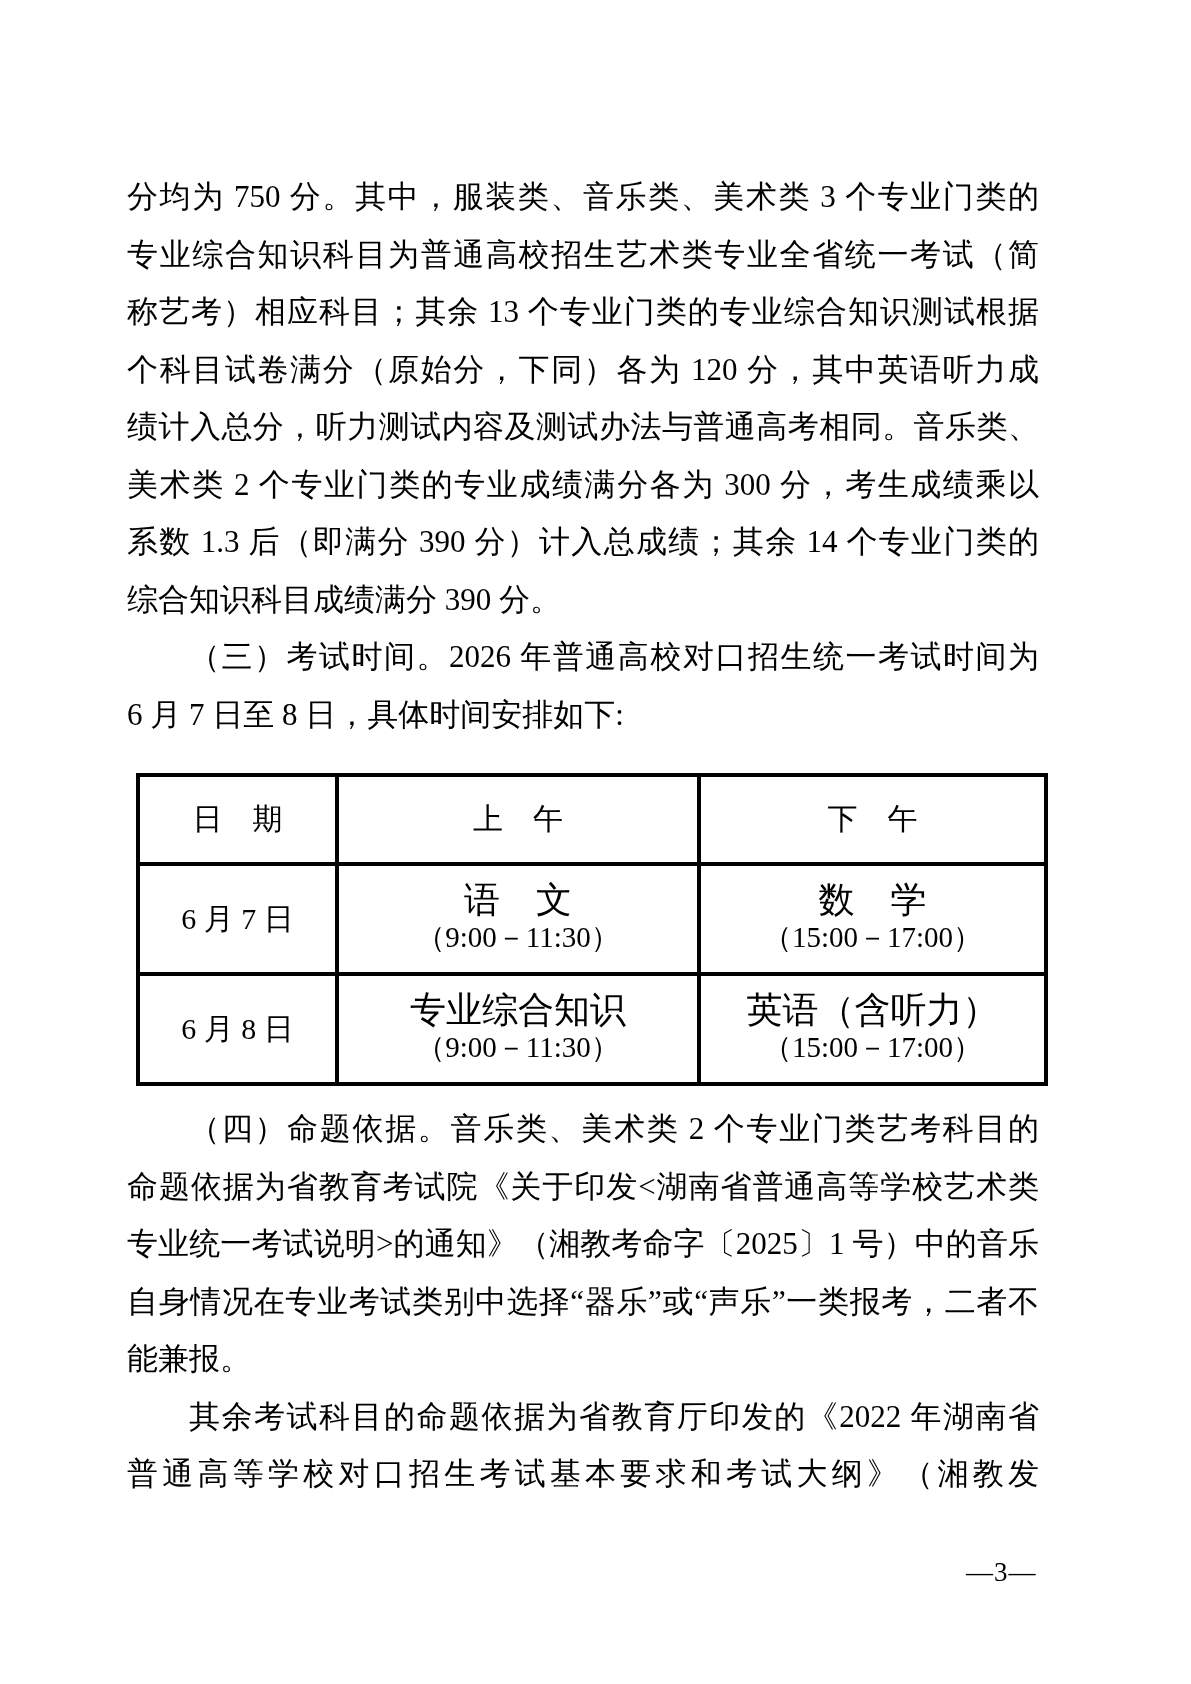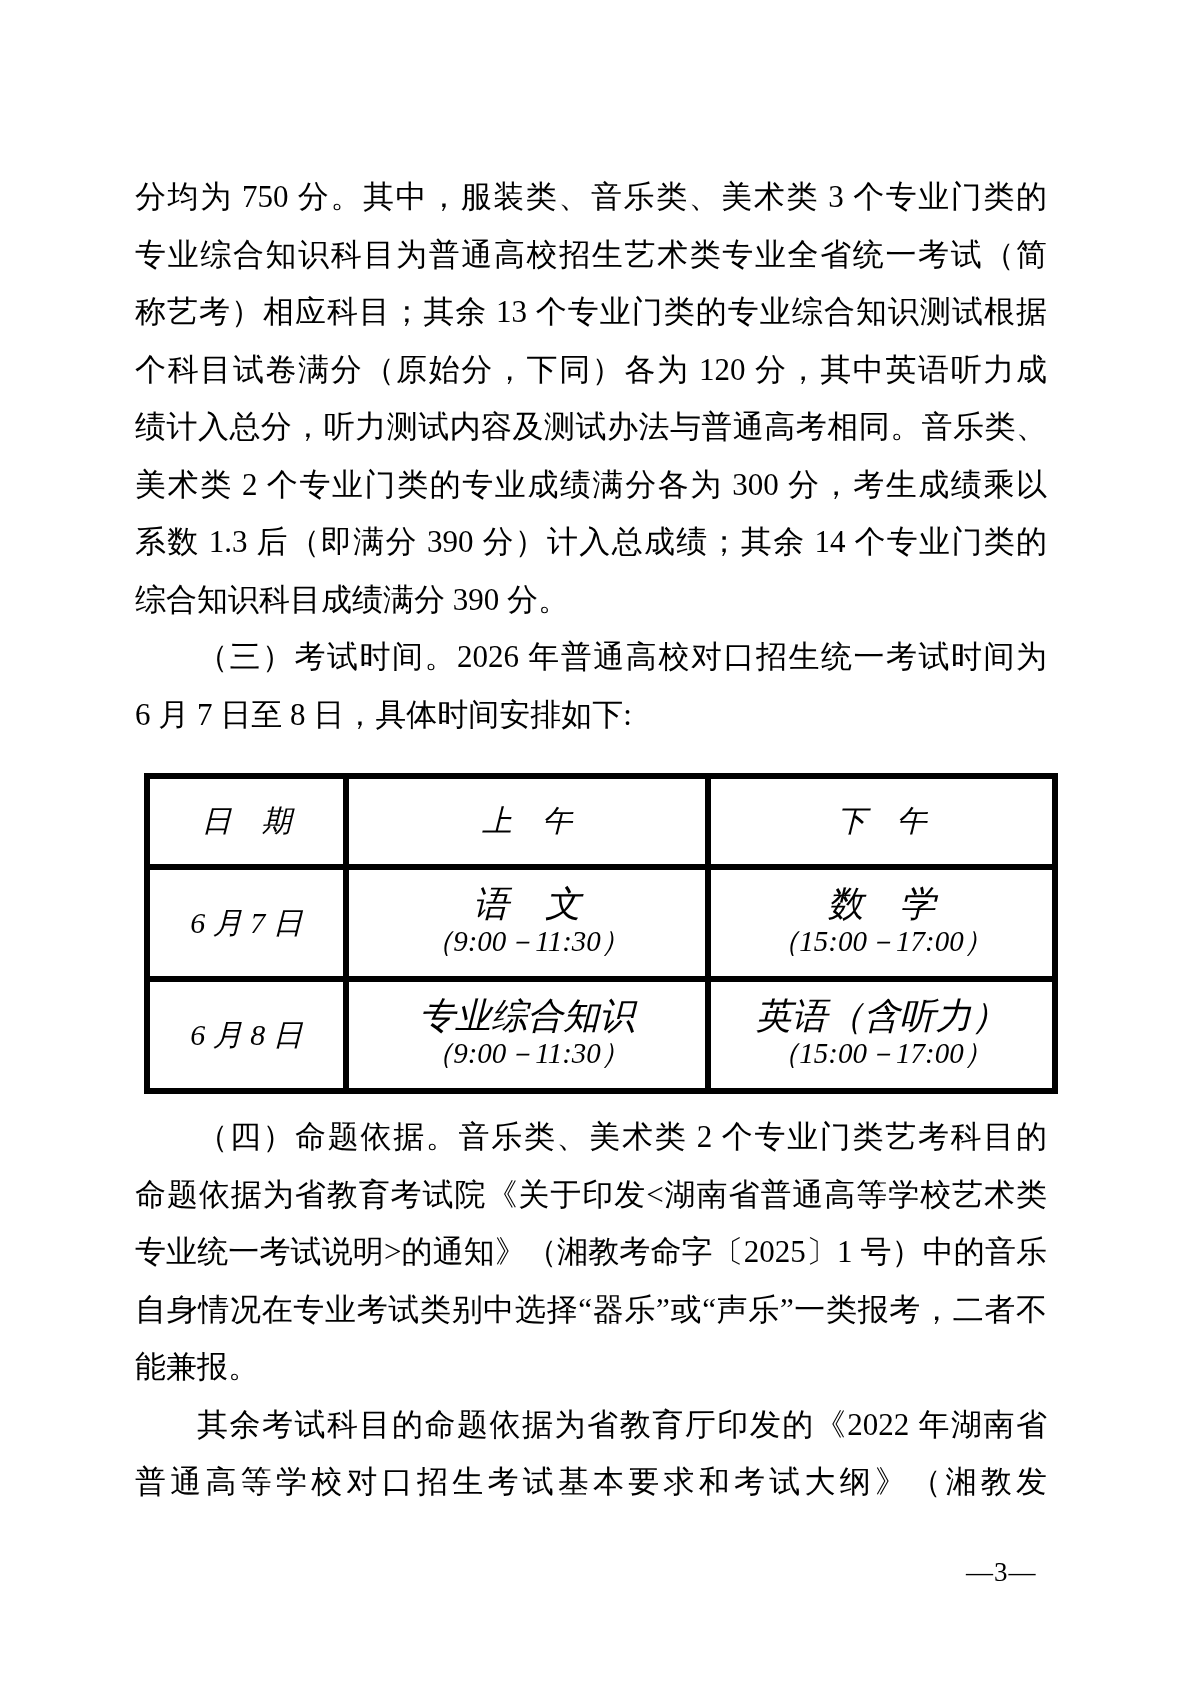--- a/index.html
+++ b/index.html
@@ -7,21 +7,21 @@
     width: 1191px;
     height: 1684px;
     background: #ffffff;
     color: #000000;
     font-family: "Liberation Serif", "DejaVu Serif", serif;
     position: relative;
     overflow: hidden;
   }
   .content {
     position: absolute;
-    left: 135px;
+    left: 127px;
     top: 168px;
     width: 912px;
   }
   .para { margin: 0; padding: 0; }
   .line {
     font-size: 31px;
     line-height: 57.5px;
     height: 57.5px;
     overflow: hidden;
     white-space: normal;
@@ -35,26 +35,25 @@
   .indent { text-indent: 2em; }
 
   table.schedule {
     border-collapse: collapse;
     table-layout: fixed;
     width: 908px;
     margin: 30px 0 0 9px;
   }
   table.schedule th,
   table.schedule td {
-    border: 6px solid #000000;
+    border: 4px solid #000000;
     text-align: center;
     vertical-align: middle;
     padding: 16px;
     font-weight: normal;
-    font-style: italic;
   }
   col.c-date { width: 199px; }
   col.c-am   { width: 362px; }
   col.c-pm   { width: 347px; }
   tr.head-row th { height: 53px; font-size: 30px; }
   tr.row-1 td { height: 71px; }
   tr.row-2 td { height: 67px; }
   .date-cell { font-size: 30px; }
   .subj { font-size: 36px; line-height: 37px; }
   .time { font-size: 29px; line-height: 37px; }

